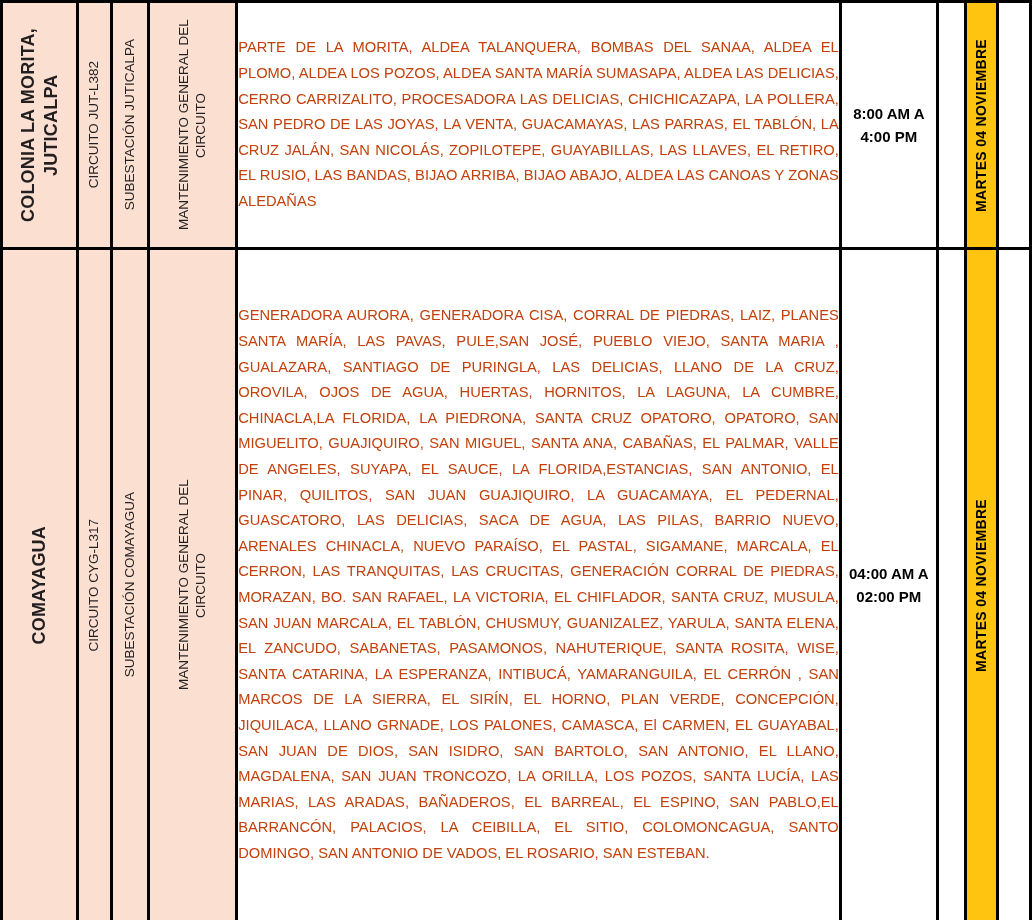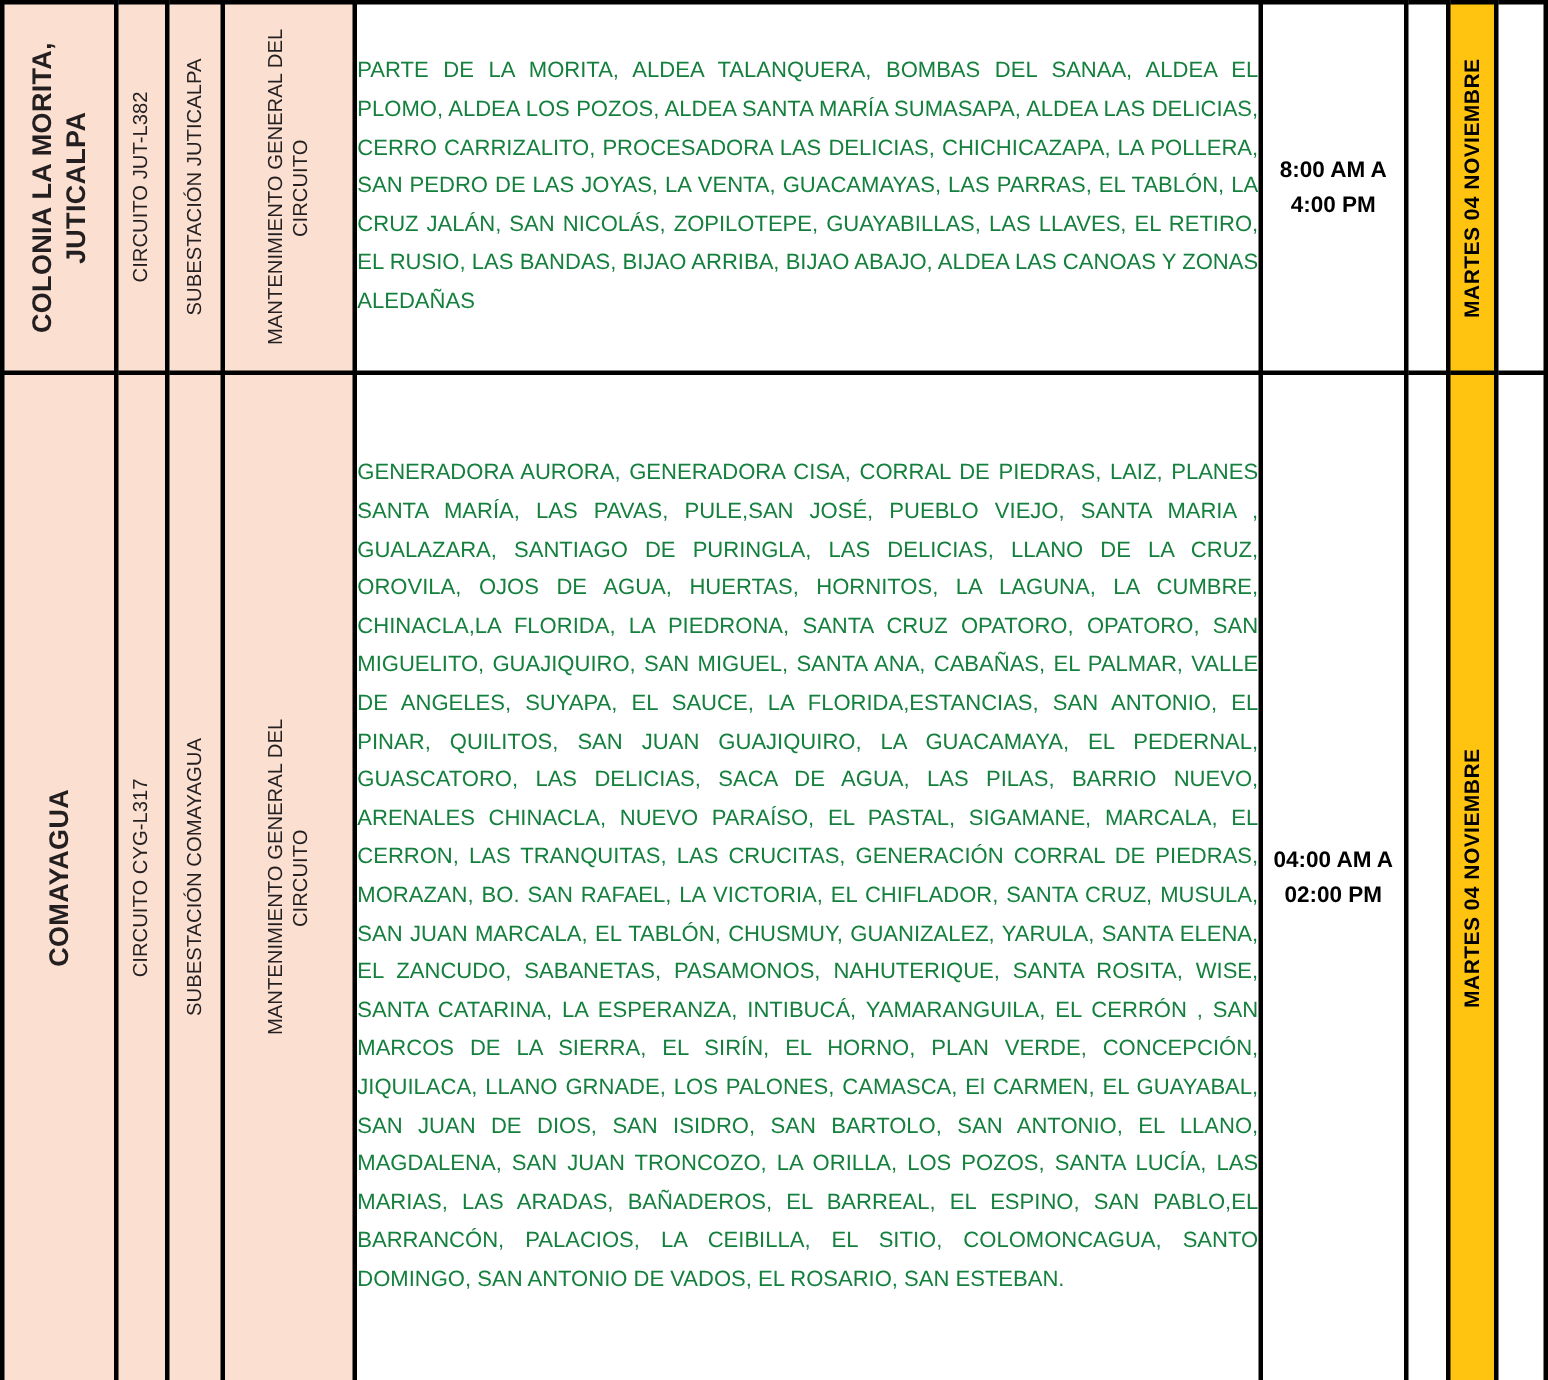--- a/index.html
+++ b/index.html
@@ -85,21 +85,21 @@
   
   .areas-cell {
     padding: 6px 8px 6px 8px;
     vertical-align: middle;
   }
   .areas-text {
     font-size: 14.7px;
     line-height: 25.6px;
     text-align: justify;
     text-justify: inter-word;
-    color: #15803d;
+    color: #c2410c;
     hyphens: none;
   }
 
   
   .time-cell {
     text-align: center;
   }
   .time-text {
     font-size: 15px;
     font-weight: bold;

